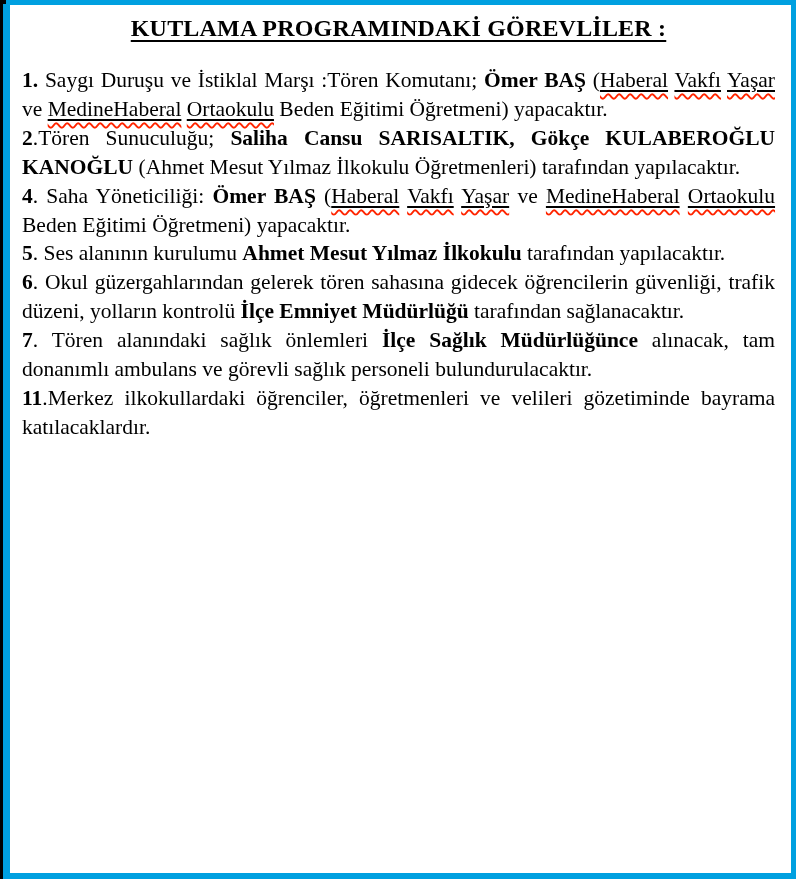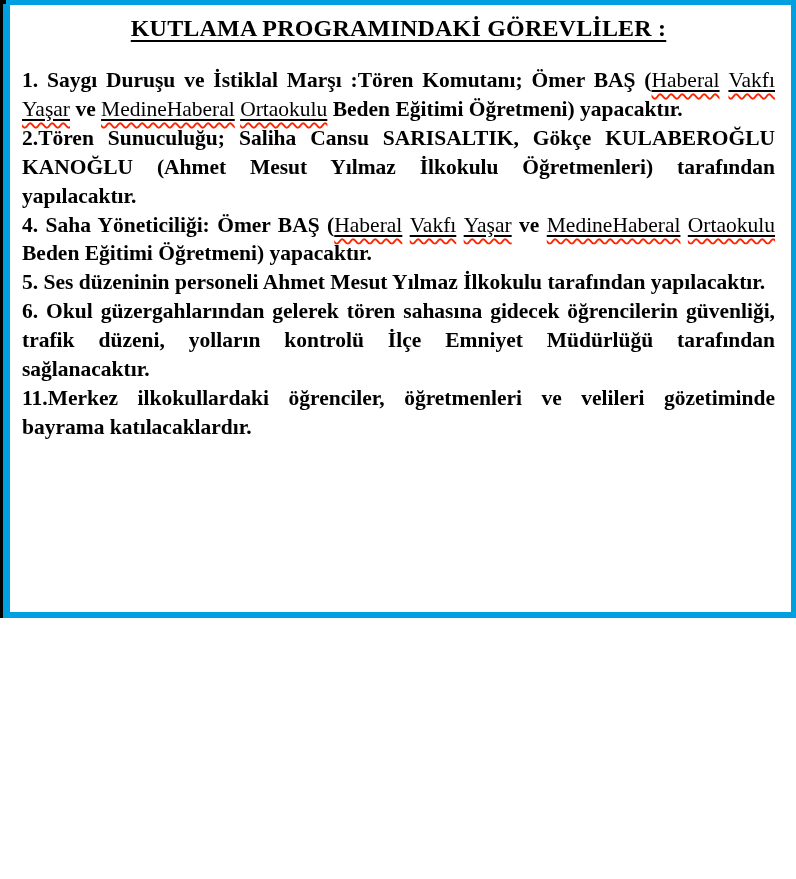--- a/index.html
+++ b/index.html
@@ -6,21 +6,21 @@
     --border-color:#00A0E0;
     --edge-color:#000000;
     --squiggle-color:#FF2400;
     --text-color:#000000;
     --paper-color:#FFFFFF;
   }
   *{margin:0;padding:0;box-sizing:border-box;}
   html,body{width:796px;height:879px;overflow:hidden;background:#fff;}
   .page{
     position:relative;
-    width:796px;height:618px;
+    width:796px;height:879px;
     background:var(--border-color);
     overflow:hidden;
   }
   .black-edge{
     position:absolute;left:0;top:0;
     width:3px;height:100%;
     background:var(--edge-color);
   }
   .corner-notch{
     position:absolute;left:0;top:0;
@@ -53,21 +53,21 @@
     font-size:21.5px;
     line-height:28.9px;
     text-align:justify;
   }
   
   .items p.item:nth-child(11),
   .items p.item:nth-child(12){
     line-height:34px;
   }
   .bold{font-weight:bold;}
-  .reg{font-weight:bold;}
+  .reg{font-weight:normal;}
   .misspelled{
     text-decoration-line:underline;
     text-decoration-style:wavy;
     text-decoration-color:var(--squiggle-color);
     text-decoration-thickness:1.5px;
     text-underline-offset:5.5px;
     margin-top:24px;
   }
   .misspelled .u-inner{
     text-decoration:underline;
@@ -81,18 +81,19 @@
 
 <div class="page">
   <div class="black-edge"></div>
   <div class="corner-notch"></div>
   <div class="content">
     <h1 class="title"><span class="title-text">KUTLAMA PROGRAMINDAKİ GÖREVLİLER :</span></h1>
     <div class="items">
         <p class="item"><span class="bold">1.</span><span class="reg"> Saygı Duruşu ve İstiklal Marşı :Tören Komutanı; </span><span class="bold">Ömer BAŞ </span><span class="reg">(</span><span class="misspelled"><span class="u-inner">Haberal</span></span><span class="reg"> </span><span class="misspelled"><span class="u-inner">Vakfı</span></span><span class="reg"> </span><span class="misspelled"><span class="u-inner">Yaşar</span></span><span class="reg"> ve </span><span class="misspelled"><span class="u-inner">MedineHaberal</span></span><span class="reg"> </span><span class="misspelled"><span class="u-inner">Ortaokulu</span></span><span class="reg">  Beden Eğitimi Öğretmeni) yapacaktır.</span></p>
         <p class="item"><span class="bold">2</span><span class="reg">.Tören Sunuculuğu; </span><span class="bold">Saliha Cansu SARISALTIK, Gökçe KULABEROĞLU KANOĞLU </span><span class="reg"> (Ahmet Mesut Yılmaz İlkokulu Öğretmenleri)  tarafından yapılacaktır.</span></p>
         <p class="item"><span class="bold">4</span><span class="reg">. Saha Yöneticiliği: </span><span class="bold">Ömer BAŞ </span><span class="reg">(</span><span class="misspelled"><span class="u-inner">Haberal</span></span><span class="reg"> </span><span class="misspelled"><span class="u-inner">Vakfı</span></span><span class="reg"> </span><span class="misspelled"><span class="u-inner">Yaşar</span></span><span class="reg"> ve </span><span class="misspelled"><span class="u-inner">MedineHaberal</span></span><span class="reg"> </span><span class="misspelled"><span class="u-inner">Ortaokulu</span></span><span class="reg">  Beden Eğitimi Öğretmeni) yapacaktır.</span></p>
-        <p class="item"><span class="bold">5</span><span class="reg">. Ses düzeninin personeli </span><span class="bold">Ahmet Mesut Yılmaz İlkokulu</span><span class="reg"> tarafından yapılacaktır.</span></p>
+        <p class="item"><span class="bold">5</span><span class="reg">. Ses alanının kurulumu </span><span class="bold">Ahmet Mesut Yılmaz İlkokulu</span><span class="reg"> tarafından yapılacaktır.</span></p>
         <p class="item"><span class="bold">6</span><span class="reg">. Okul güzergahlarından gelerek tören sahasına gidecek öğrencilerin güvenliği, trafik düzeni, yolların kontrolü </span><span class="bold">İlçe Emniyet Müdürlüğü</span><span class="reg"> tarafından sağlanacaktır.</span></p>
+        <p class="item"><span class="bold">7</span><span class="reg">. Tören alanındaki sağlık önlemleri </span><span class="bold">İlçe Sağlık Müdürlüğünce</span><span class="reg">  alınacak, tam donanımlı ambulans ve görevli sağlık personeli bulundurulacaktır.</span></p>
         <p class="item"><span class="bold">11</span><span class="reg">.Merkez ilkokullardaki öğrenciler, öğretmenleri ve velileri gözetiminde bayrama katılacaklardır.</span></p>
       </div>
   </div>
 </div>
 
 </body></html>

